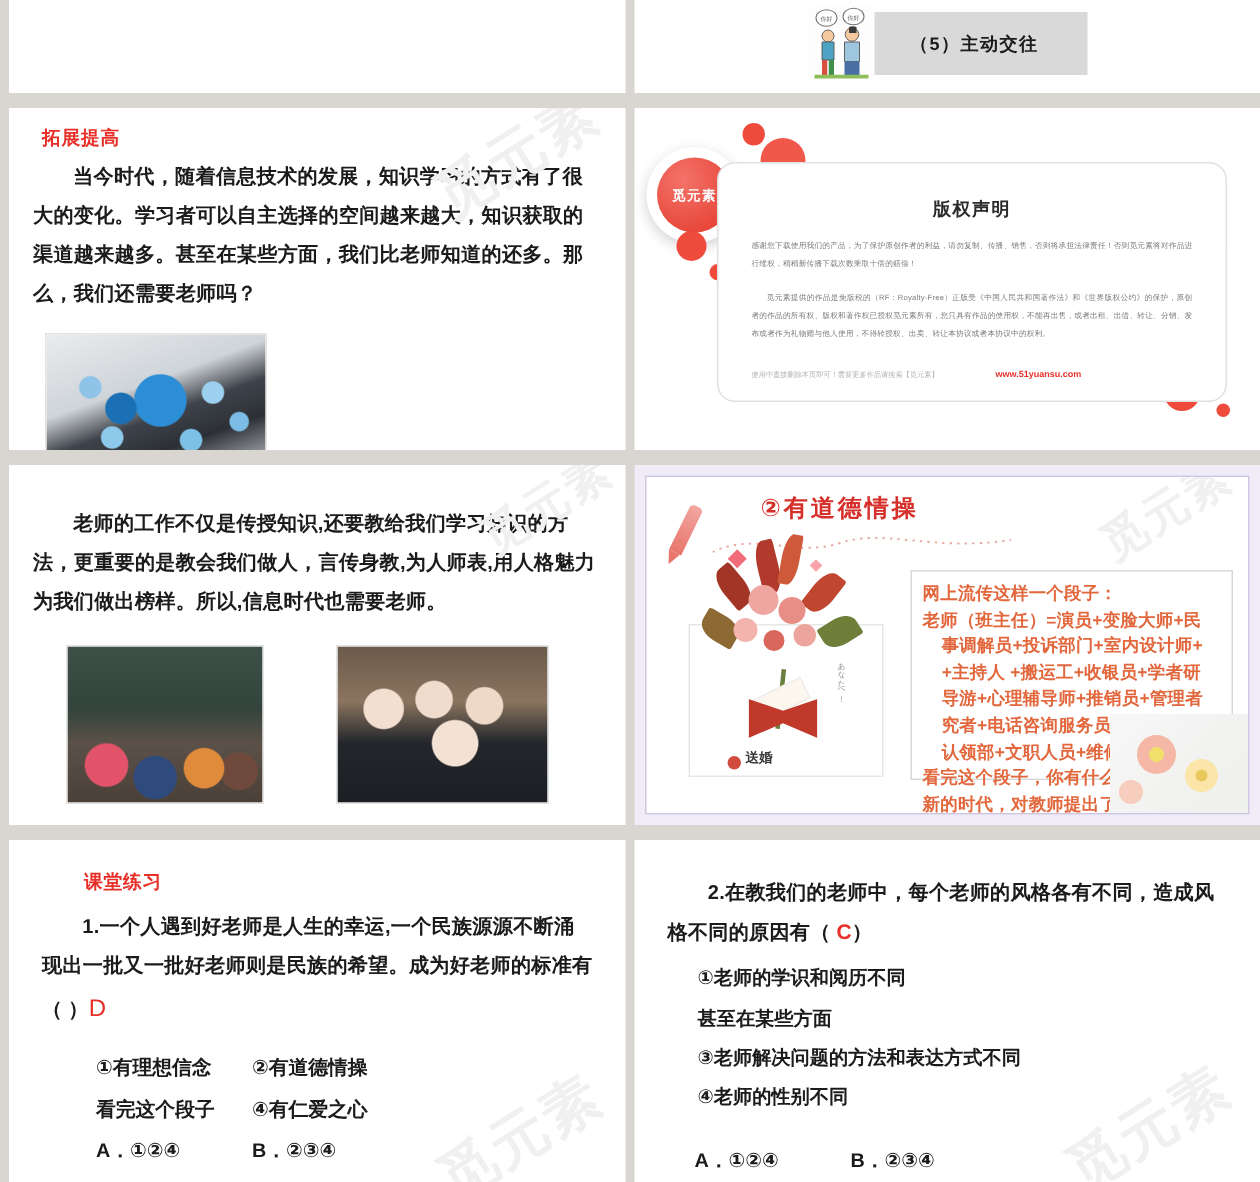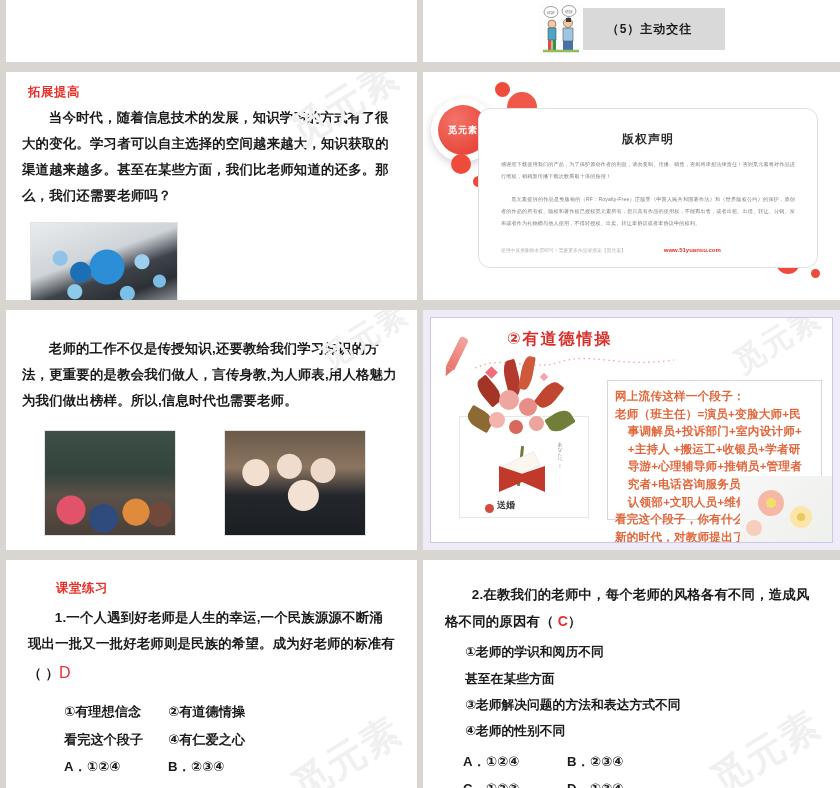--- a/index.html
+++ b/index.html
@@ -249,21 +249,21 @@
     display:flex;font-size:13.2px;font-weight:bold;color:#1b1b1b;
     line-height:2.05;
   }
   .opt-row span:first-child{min-width:104px;}
   .ansD{color:#e8302a;font-weight:normal;font-size:16px;}
   .ansC{color:#e8302a;font-weight:bold;font-size:14px;}
 
   
   .s8{padding:22px 16px 0 18px;}
   .s8 .body-cn{margin:0 4px;}
-  .s8-list{margin:4px 0 4px 24px;}
+  .s8-list{margin:4px 0 16px 24px;}
   .s8-list div{
     font-size:12.8px;font-weight:bold;color:#1b1b1b;line-height:2.05;
   }
   .s8-opts{margin:4px 0 0 22px;}
 </style>
 </head>
 <body>
 
 <div class="grid">
 

